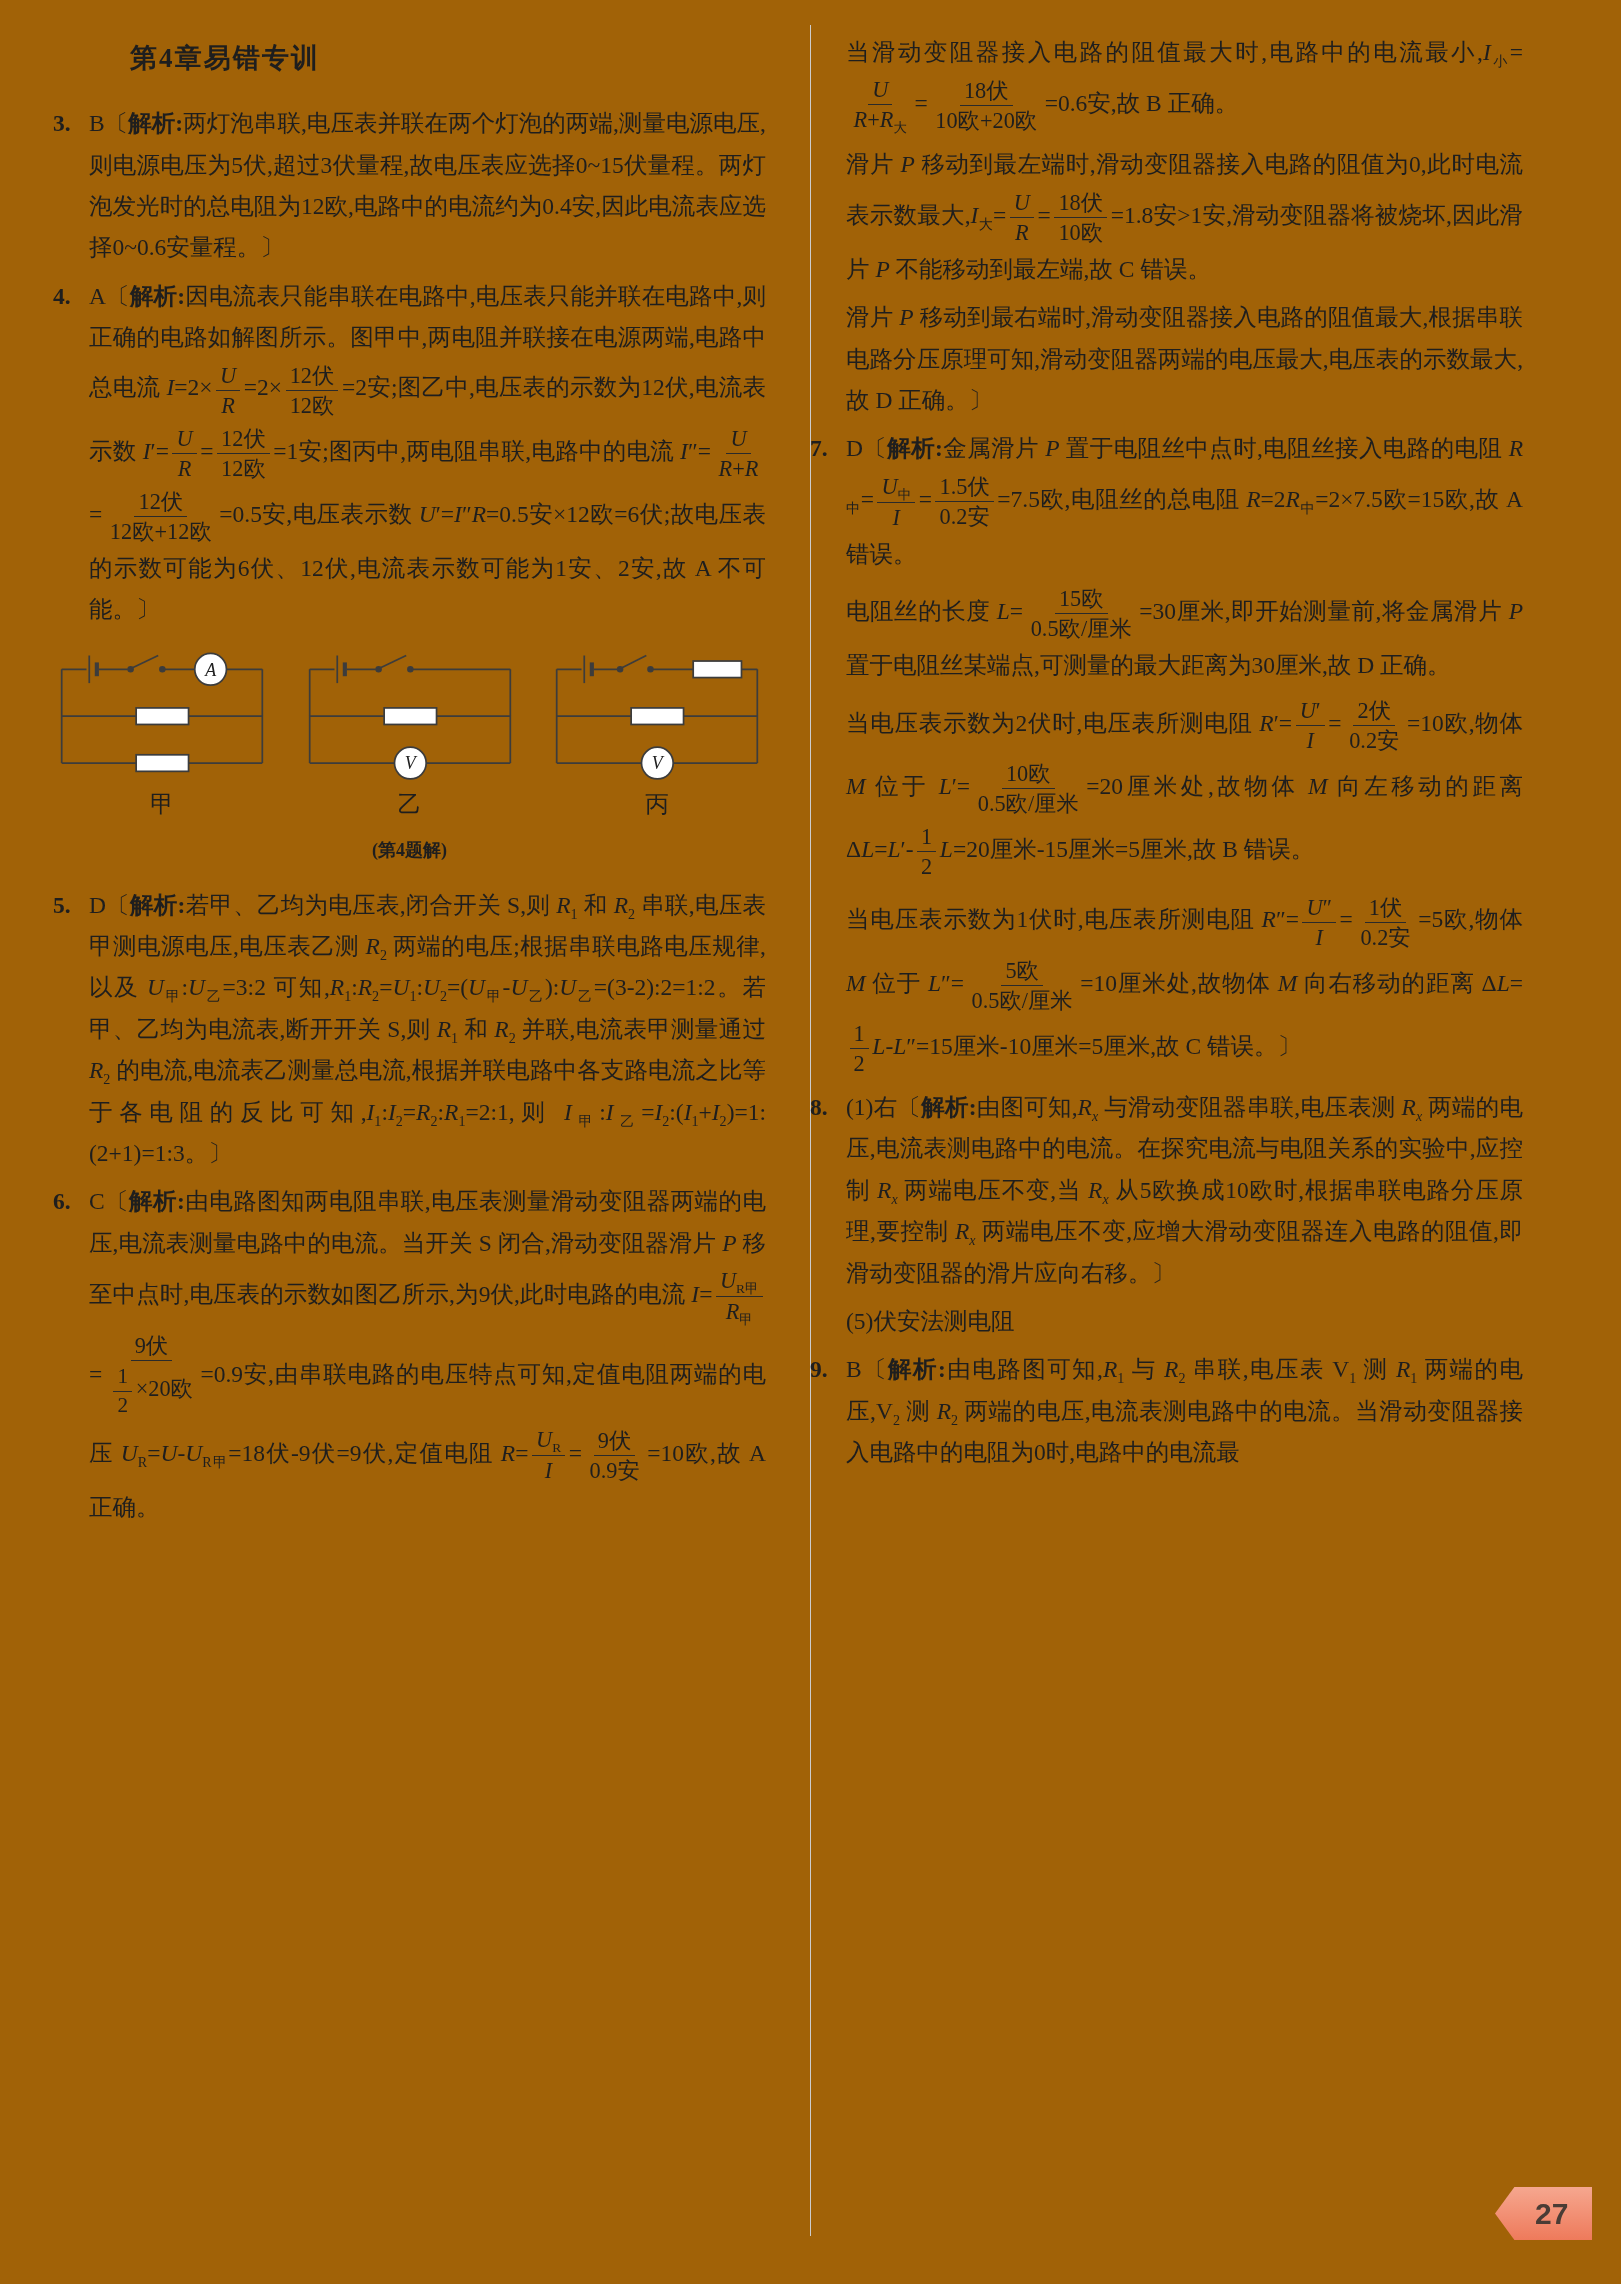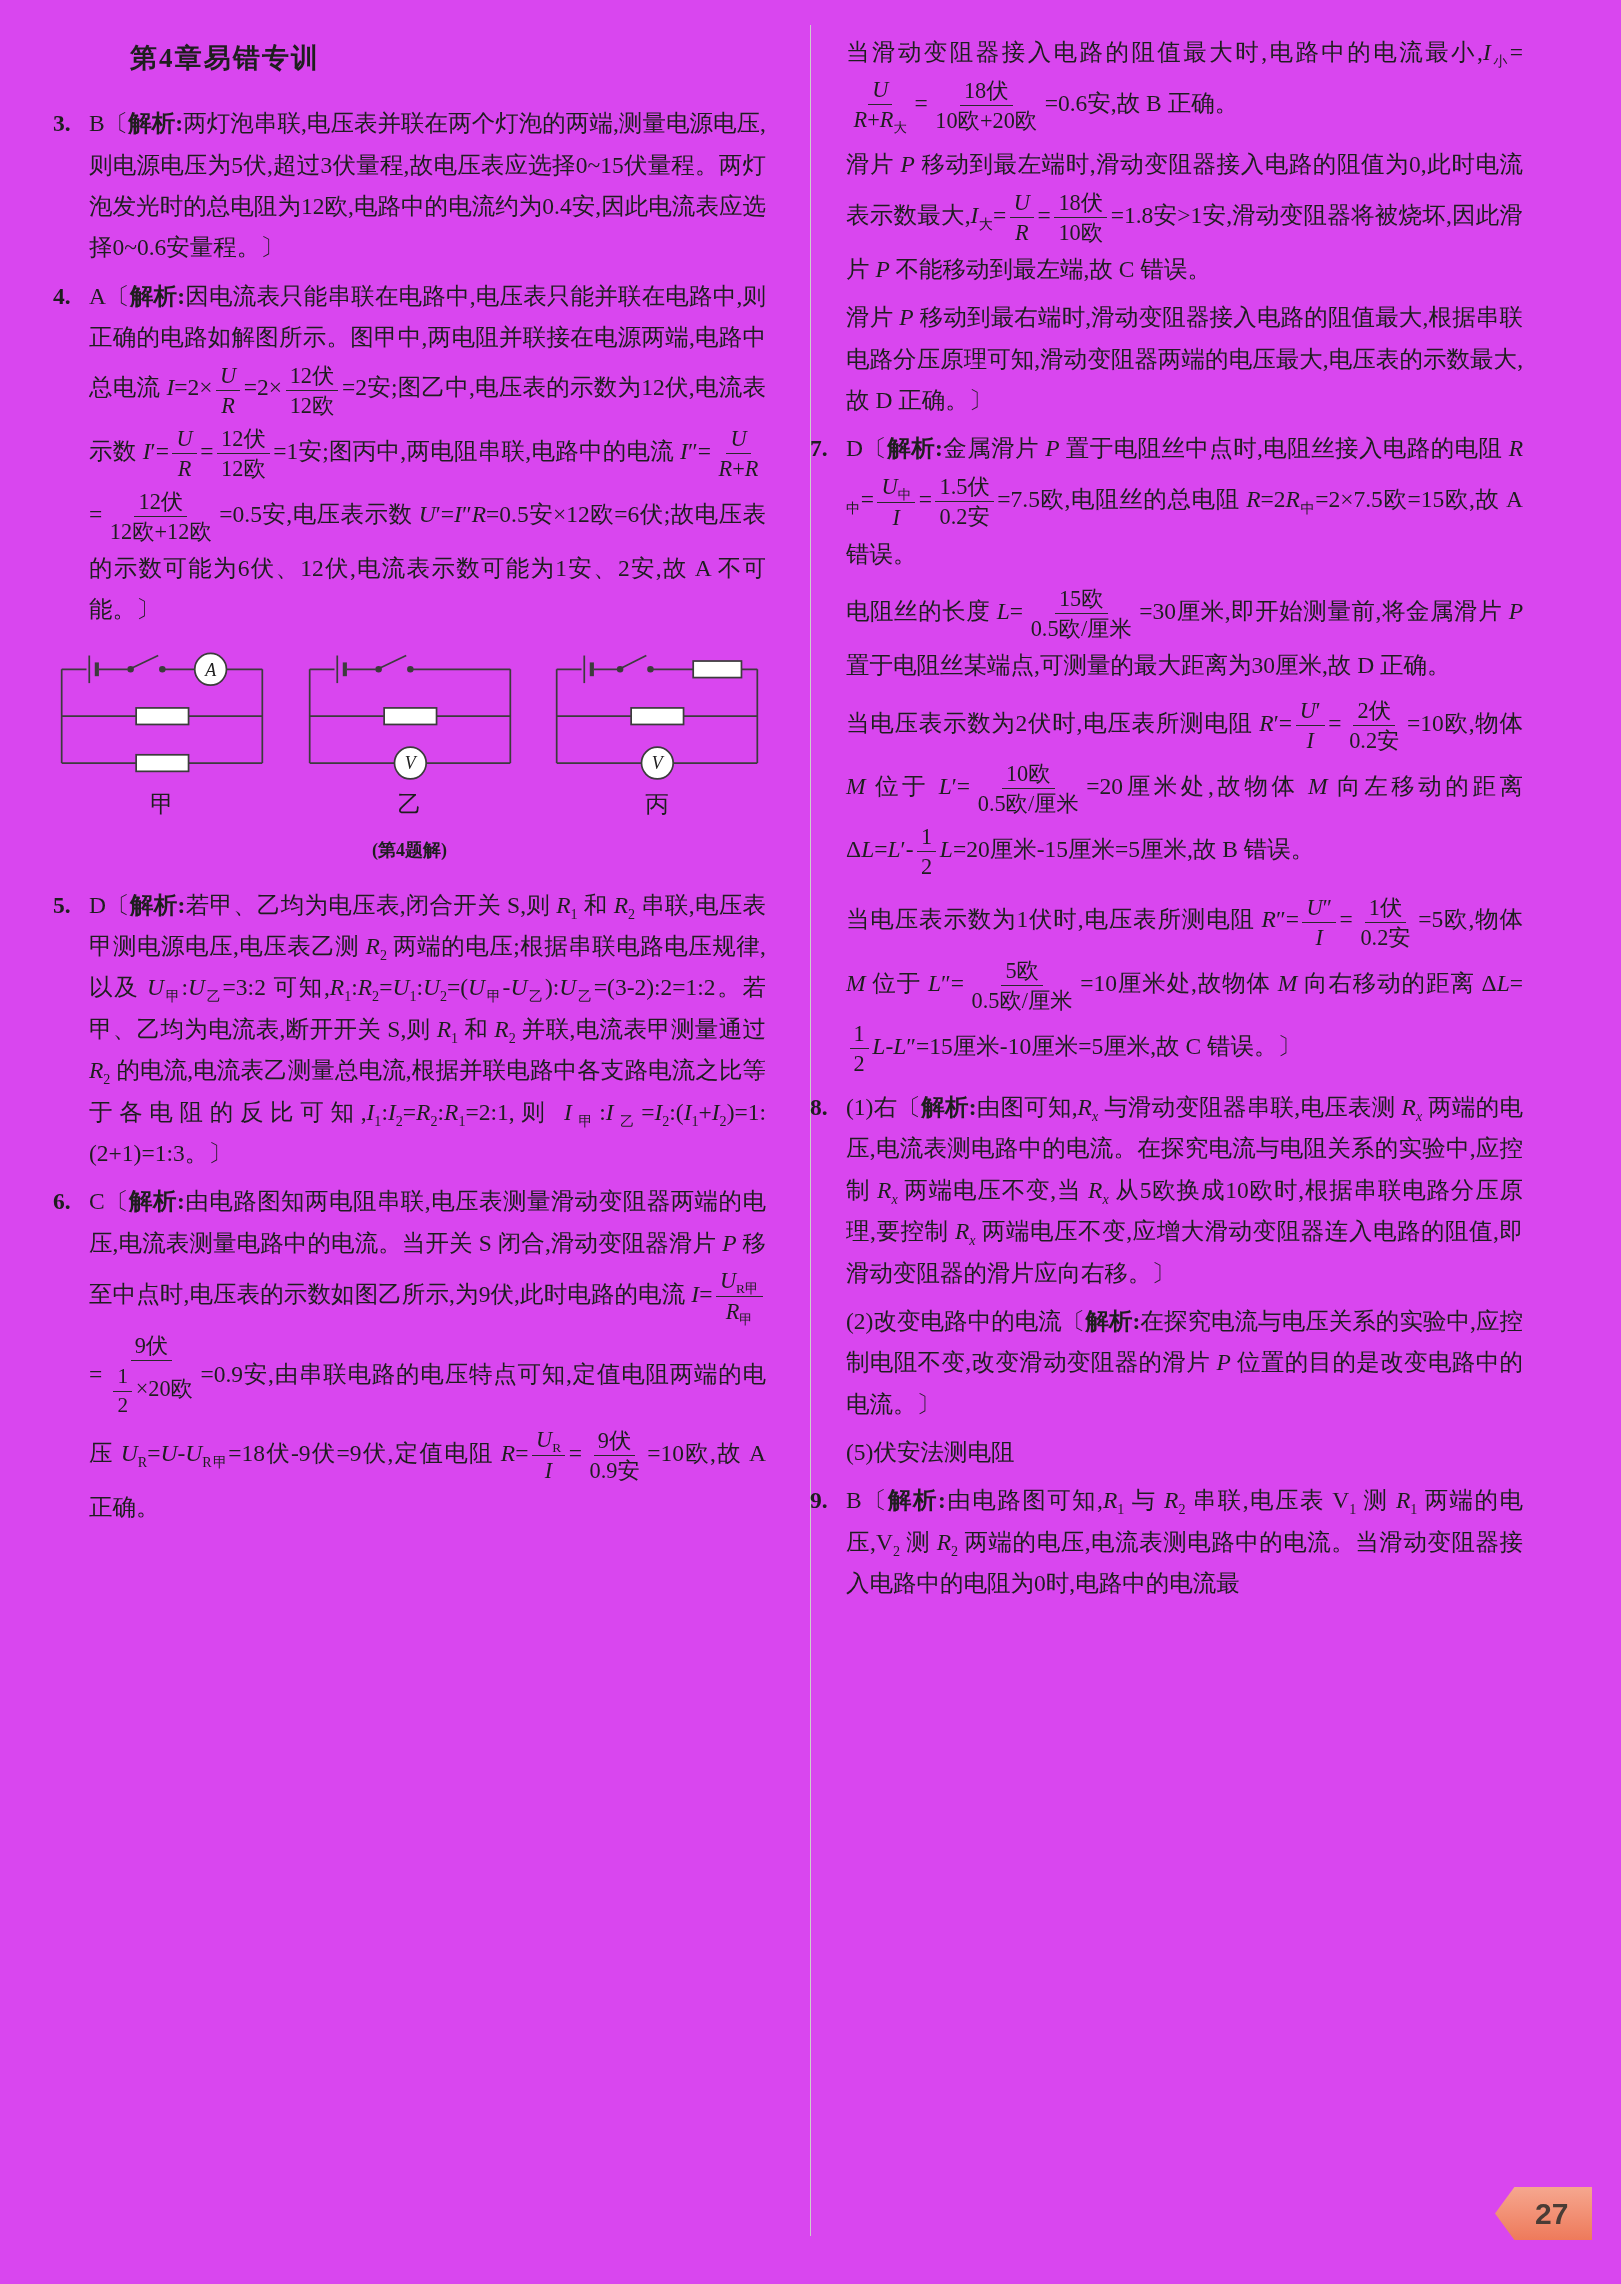--- a/index.html
+++ b/index.html
@@ -1,18 +1,18 @@
 <!DOCTYPE html>
 <html style="font-size:11px"><head>
 <meta charset="utf-8">
 <style>
   *{box-sizing:border-box;margin:0;padding:0}
   html,body{background:#e9e9e9}
   body{font-family:"Liberation Serif","DejaVu Serif",serif;color:#1e1e1e}
-  .page{position:relative;width:1621px;height:2284px;background:#d946ef;margin:0 auto;overflow:hidden}
+  .page{position:relative;width:1621px;height:2284px;background:#a16207;margin:0 auto;overflow:hidden}
   .divider{position:absolute;left:810px;top:25px;width:1.4px;height:2211px;background:#cccccc}
   .col{position:absolute;top:32px;width:713px;font-size:23.5px;line-height:1.76;text-align:justify}
   .col-left{left:53px}
   .col-right{left:810px}
   .title{font-size:27px;font-weight:bold;margin:2.8px 0 21px 77px;letter-spacing:2.1px}
   .para{margin-bottom:7px}
   .item{padding-left:36px;text-indent:-36px}
   .cont{padding-left:36px}
   .qnum{display:inline-block;width:36px;text-indent:0;font-weight:bold}
   sub{font-size:0.6em;line-height:1}
@@ -196,21 +196,20 @@
           </span>=5欧,物体 <i>M</i> 位于 <i>L</i>″=<span class="frac">
             <span class="fnum">5欧</span>
             <span class="fden">0.5欧/厘米</span>
           </span>=10厘米处,故物体 <i>M</i> 向右移动的距离 Δ<i>L</i>=<span class="frac">
             <span class="fnum">1</span>
             <span class="fden">2</span>
           </span><i>L</i>-<i>L</i>″=15厘米-10厘米=5厘米,故 C 错误。〕</span></div>
 
     <div class="para item"><span class="qnum">8.</span><span>(1)右〔<b>解析:</b>由图可知,<i>R</i><sub><i>x</i></sub> 与滑动变阻器串联,电压表测 <i>R</i><sub><i>x</i></sub> 两端的电压,电流表测电路中的电流。在探究电流与电阻关系的实验中,应控制 <i>R</i><sub><i>x</i></sub> 两端电压不变,当 <i>R</i><sub><i>x</i></sub> 从5欧换成10欧时,根据串联电路分压原理,要控制 <i>R</i><sub><i>x</i></sub> 两端电压不变,应增大滑动变阻器连入电路的阻值,即滑动变阻器的滑片应向右移。〕</span></div>
 
-    <div class="para cont"><span>(2)改变电路中的电流〔<b>解析:</b>在探究电流与电压关系的实验中,应控制电阻不变,改变滑动变阻器的滑片 <i>P</i> 位置的目的是改变电路中的电流。〕</span></div>
     <div class="para cont"><span>(5)伏安法测电阻</span></div>
 
     <div class="para item"><span class="qnum">9.</span><span>B〔<b>解析:</b>由电路图可知,<i>R</i><sub>1</sub> 与 <i>R</i><sub>2</sub> 串联,电压表 V<sub>1</sub> 测 <i>R</i><sub>1</sub> 两端的电压,V<sub>2</sub> 测 <i>R</i><sub>2</sub> 两端的电压,电流表测电路中的电流。当滑动变阻器接入电路中的电阻为0时,电路中的电流最</span></div>
   </div>
 
   <div class="pagenum">
     <span>27</span>
   </div>
 </div>
 

